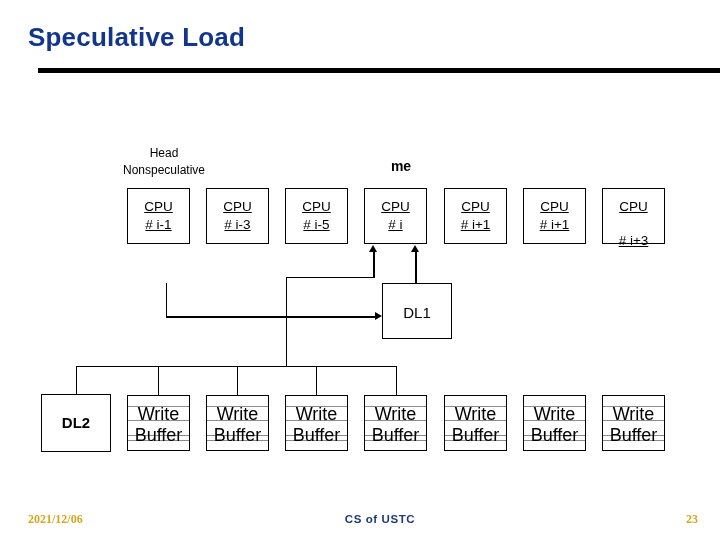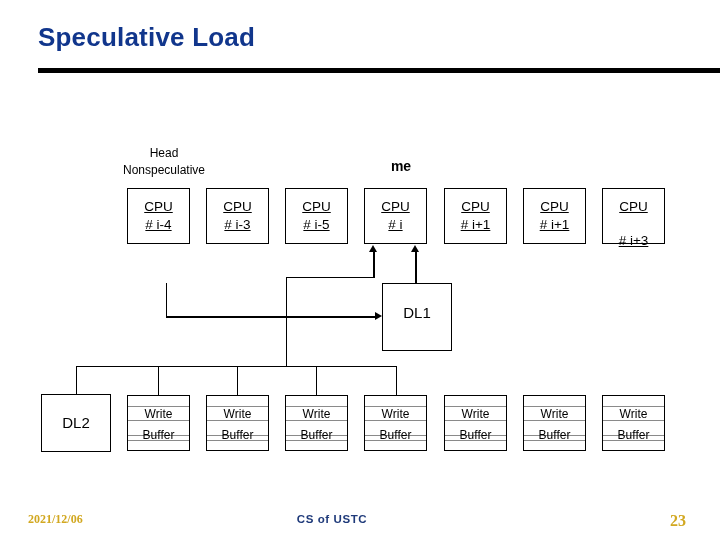--- a/index.html
+++ b/index.html
@@ -22,21 +22,20 @@
   
   #slide-title {
     position: absolute;
     left: 28px;
     top: 22px;
     font-size: 26px;
     font-weight: bold;
     color: #11368c;
     letter-spacing: 0.2px;
     white-space: nowrap;
-    margin-left: 10px;
   }
   #title-rule {
     position: absolute;
     left: 38px;
     top: 68px;
     width: 682px;
     height: 5px;
     background: #000000;
   }
 
@@ -101,21 +100,21 @@
     border-bottom: 4.5px solid transparent;
     border-left: 7px solid #000000;
   }
 
   
   .cpu-box { top: 188px; width: 63px; height: 56px; }
   .cpu-box .boxlabel { top: 10px; text-decoration: underline; }
 
   
   .wb-box { top: 395px; width: 63px; height: 56px; }
-  .wb-box .boxlabel { font-size: 12px; }
+  .wb-box .boxlabel { font-size: 18px; }
 
   
   .footer-text {
     position: absolute;
     font-size: 11px;
     font-weight: bold;
     white-space: nowrap;
   }
   #footer-date {
     left: 28px;
@@ -125,46 +124,47 @@
     font-size: 12px;
   }
   #footer-center {
     left: 0;
     width: 664px;
     text-align: center;
     top: 513px;
     color: #1f3a7a;
     letter-spacing: 0.6px;
     font-size: 11.5px;
+    padding-left: 48px;
   }
   #footer-page {
-    right: 34px;
+    right: 22px;
     top: 512px;
     color: #d2a821;
     font-family: "Liberation Serif", serif;
-    font-size: 16px;
+    font-size: 12px;
   }
 </style>
 </head>
 <body>
 
 <div id="slide">
 
   <div id="slide-title">Speculative Load</div>
   <div id="title-rule"></div>
 
   <div class="plainlabel" style="left:105px; top:145px; width:118px;">
     <div>Head</div>
     <div>Nonspeculative</div>
   </div>
   <div class="plainlabel" style="left:366px; top:158px; width:70px; font-size:14px; font-weight:bold;">me</div>
 
   <div class="box cpu-box" style="left:127px;">
     <div class="boxlabel">CPU</div>
-    <div class="boxlabel" style="top:28px;"># i-4</div>
+    <div class="boxlabel" style="top:28px;"># i-1</div>
   </div>
   <div class="box cpu-box" style="left:206px;">
     <div class="boxlabel">CPU</div>
     <div class="boxlabel" style="top:28px;"># i-3</div>
   </div>
   <div class="box cpu-box" style="left:285px;">
     <div class="boxlabel">CPU</div>
     <div class="boxlabel" style="top:28px;"># i-5</div>
   </div>
   <div class="box cpu-box" style="left:364px;">
@@ -177,21 +177,21 @@
   </div>
   <div class="box cpu-box" style="left:523px;">
     <div class="boxlabel">CPU</div>
     <div class="boxlabel" style="top:28px;"># i+1</div>
   </div>
   <div class="box cpu-box" style="left:602px;">
     <div class="boxlabel">CPU</div>
     <div class="boxlabel" style="top:44px;"># i+3</div>
   </div>
 
-  <div class="box" style="left:382px; top:283px; width:70px; height:68px;">
+  <div class="box" style="left:382px; top:283px; width:70px; height:56px;">
     <div class="boxlabel" style="top:21px; font-size:15px;">DL1</div>
   </div>
 
   <div class="vline thick" style="left:415px; top:251px; height:33px;"></div>
   <div class="arrow-up" style="left:411px; top:245px;"></div>
 
   <div class="vline thick" style="left:373px; top:251px; height:27px;"></div>
   <div class="arrow-up" style="left:369px; top:245px;"></div>
   <div class="hline" style="left:286px; top:277px; width:88px;"></div>
 
@@ -203,21 +203,21 @@
   <div class="hline" style="left:166px; top:283px; width:0px;"></div>
 
   <div class="hline" style="left:76px; top:366px; width:321px;"></div>
 
   <div class="vline" style="left:76px; top:366px; height:29px;"></div>
   <div class="vline" style="left:158px; top:366px; height:29px;"></div>
   <div class="vline" style="left:237px; top:366px; height:29px;"></div>
   <div class="vline" style="left:316px; top:366px; height:29px;"></div>
   <div class="vline" style="left:396px; top:366px; height:29px;"></div>
 
-  <div class="box" style="left:41px; top:394px; width:70px; height:58px;">
+  <div class="box" style="left:41px; top:394px; width:70px; height:58px;font-weight:bold;">
     <div class="boxlabel" style="top:20px; font-size:15px;">DL2</div>
   </div>
 
   <div class="box wb-box" style="left:127px;">
     <div class="wbdiv" style="top:10px;"></div>
     <div class="wbdiv" style="top:24px;"></div>
     <div class="wbdiv" style="top:39px;"></div>
     <div class="wbdiv" style="top:44px;"></div>
     <div class="boxlabel" style="top:10px;">Write</div>
     <div class="boxlabel" style="top:31px;">Buffer</div>

